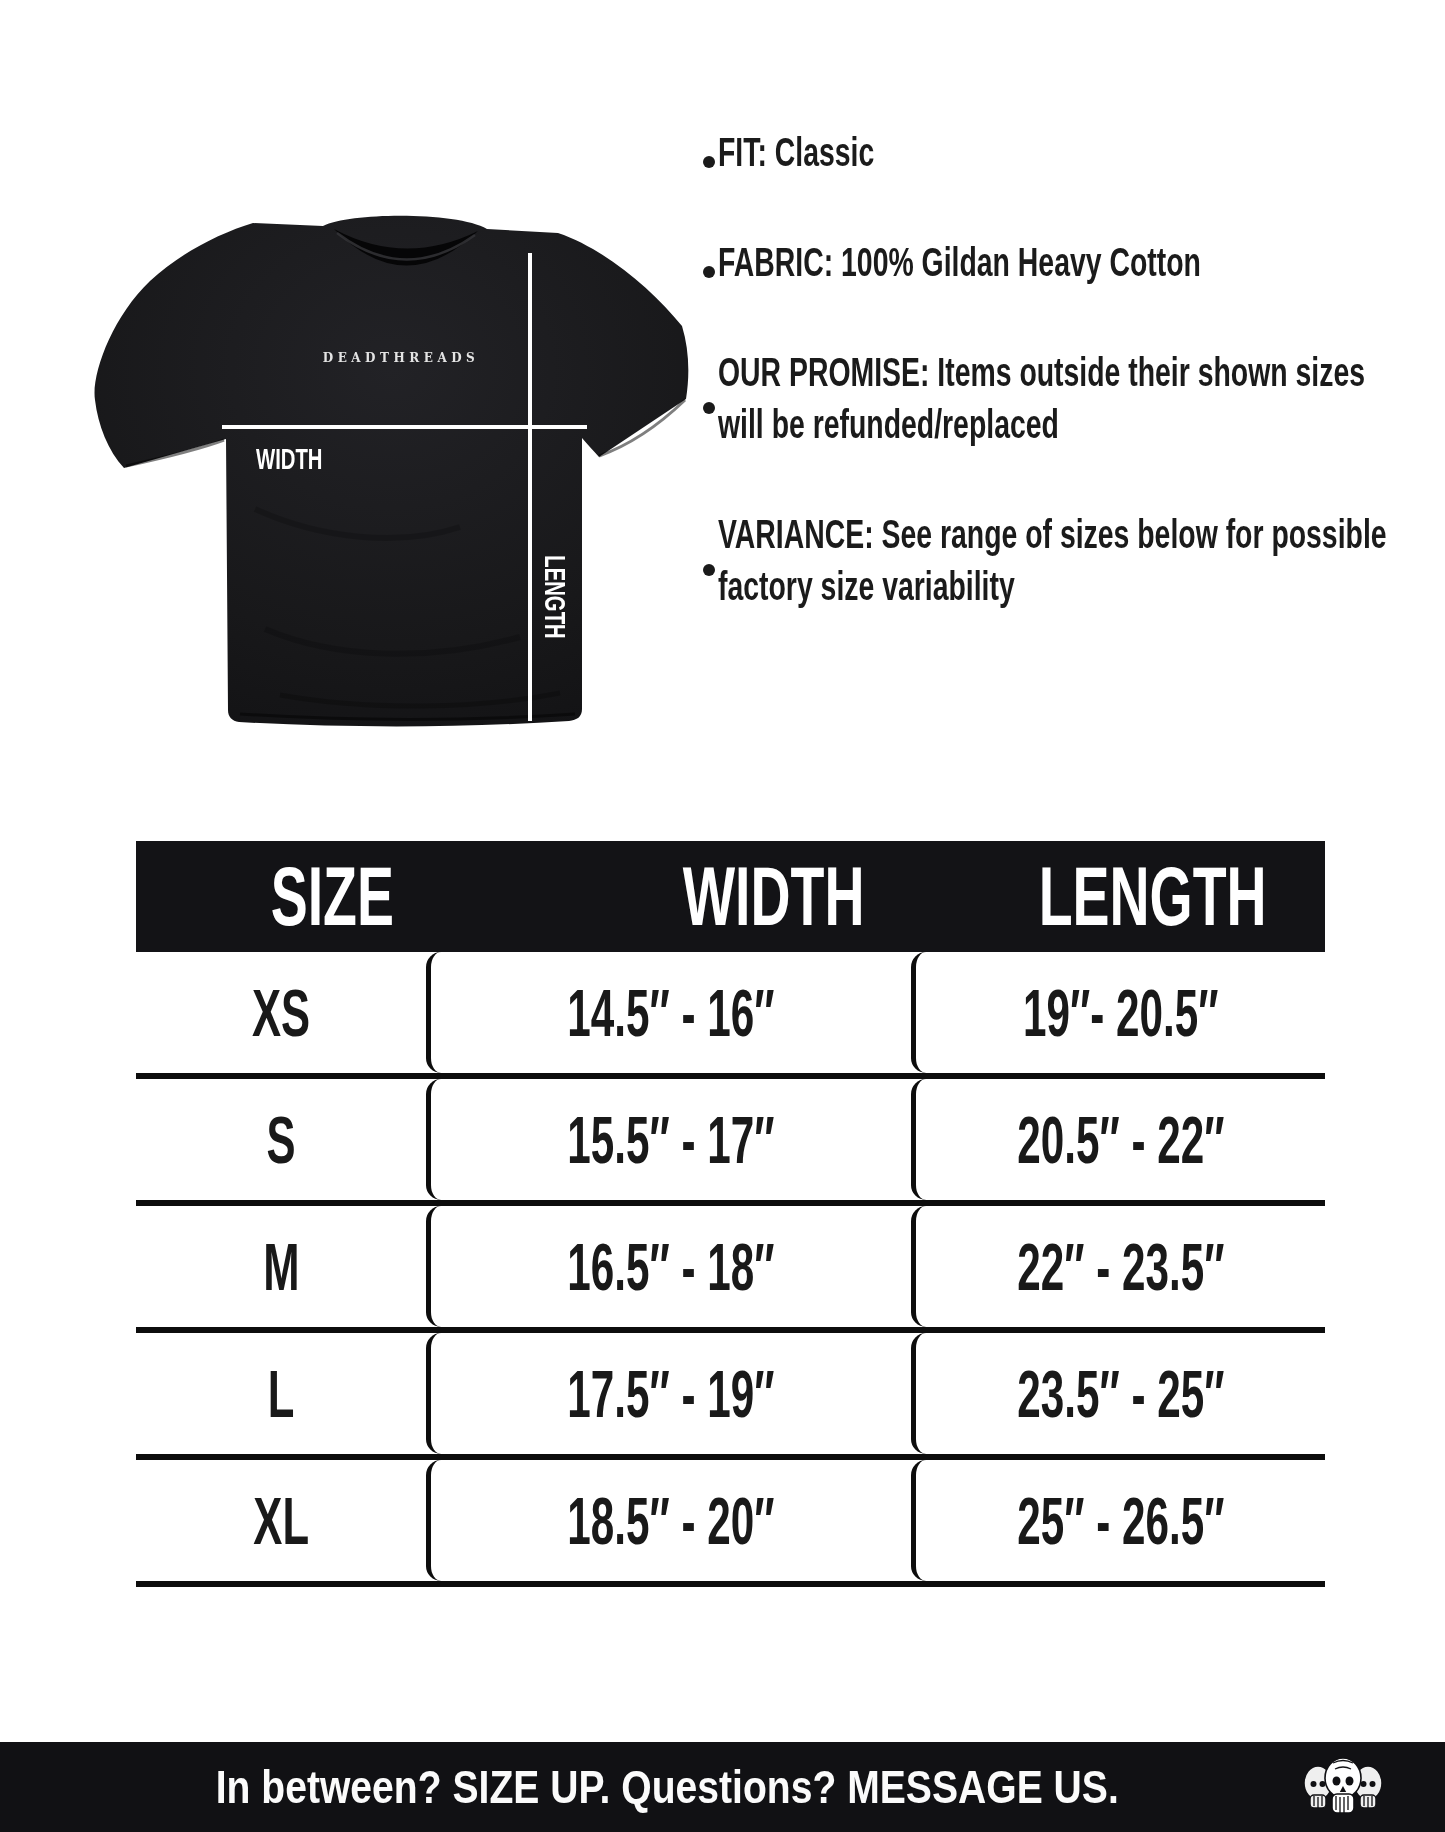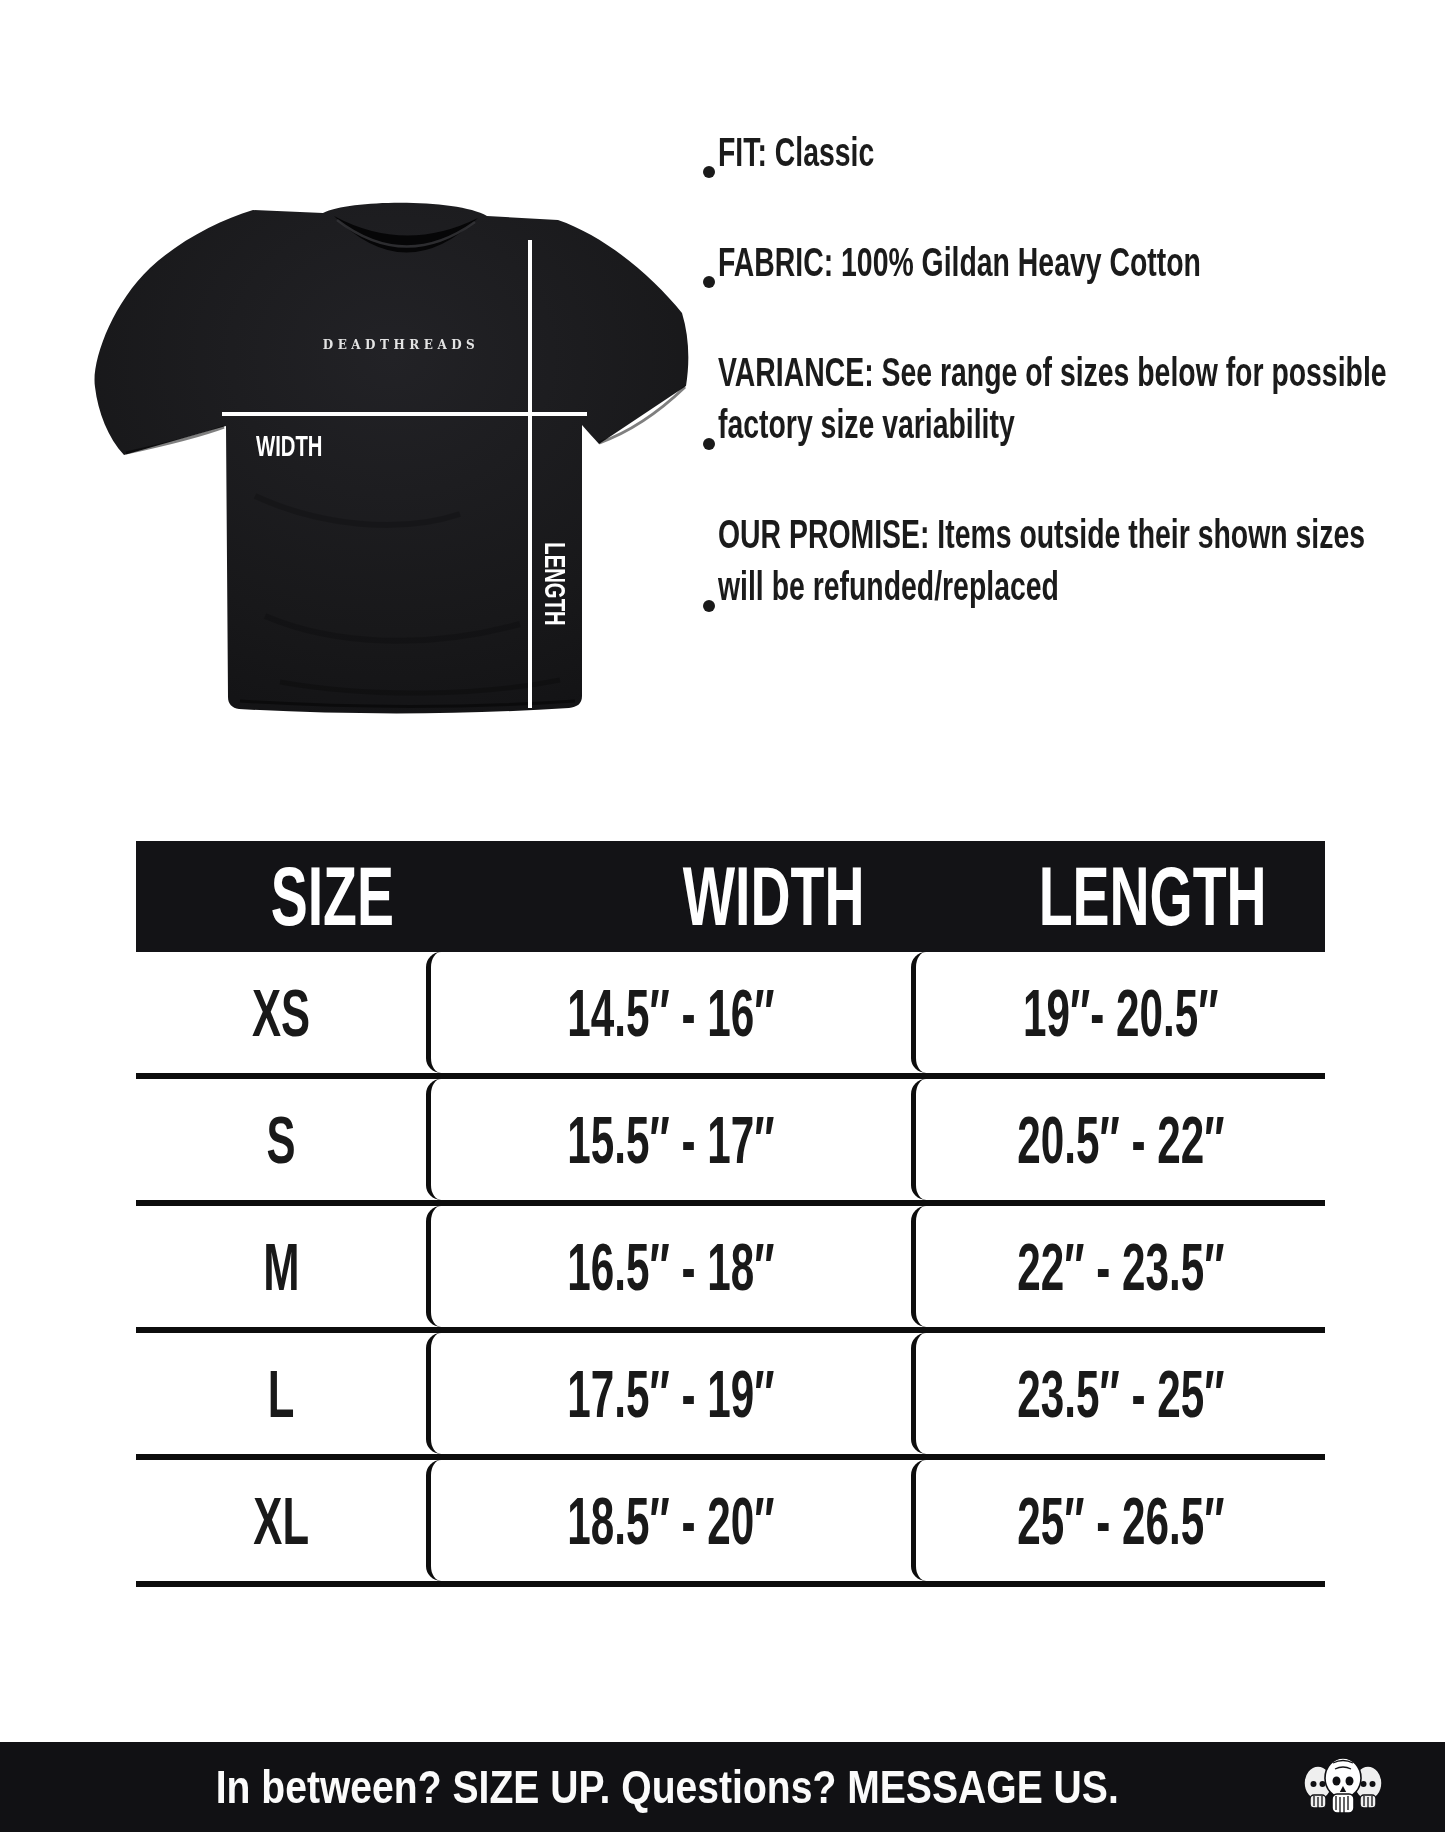--- a/index.html
+++ b/index.html
@@ -1,32 +1,32 @@
 <!DOCTYPE html>
 <html><head>
 <meta charset="utf-8">
 <style>
   html,body{margin:0;padding:0;background:#ffffff;}
   body{width:1445px;height:1832px;position:relative;overflow:hidden;
        font-family:"Liberation Sans","DejaVu Sans",sans-serif;}
 
   
-  .shirt-area{position:absolute;left:90px;top:196px;width:600px;height:520px;}
+  .shirt-area{position:absolute;left:90px;top:209px;width:600px;height:520px;}
   .shirt-area svg{position:absolute;left:0;top:0;}
   .brand-label{position:absolute;left:311px;top:149px;transform:translate(-50%,-50%);
        color:#e4e4e4;font-family:"DejaVu Serif","Liberation Serif",serif;
        font-size:12px;font-weight:bold;letter-spacing:4.5px;white-space:nowrap;}
   .width-label{position:absolute;left:166px;top:234px;color:#fff;font-weight:bold;
        font-size:29px;transform:scaleX(0.70);transform-origin:left top;white-space:nowrap;}
   .length-label{position:absolute;left:464px;top:388px;color:#fff;font-weight:bold;
        font-size:29px;transform:translate(-50%,-50%) rotate(90deg) scaleX(0.70);white-space:nowrap;}
 
   
   .bullets{position:absolute;left:703px;top:126px;width:742px;}
-  .bullet{display:flex;align-items:flex-end;margin-bottom:58px;}
+  .bullet{display:flex;align-items:center;margin-bottom:58px;}
   .bullet .dot{flex:0 0 12px;width:12px;height:12px;border-radius:50%;
        background:#1a1a1a;margin-top:20px;margin-right:3px;}
   .btext{color:#1b1b1b;font-weight:bold;font-size:40px;line-height:52px;
        transform:scaleX(0.71);transform-origin:left top;white-space:nowrap;}
 
   
   .size-table{position:absolute;left:136px;top:841px;width:1189px;}
   .thead{height:111px;background:#131316;display:flex;align-items:center;}
   .th{display:flex;align-items:center;justify-content:flex-end;color:#ffffff;
       font-weight:bold;font-size:84px;}
@@ -108,29 +108,29 @@
     </div>
     <div class="bullet">
       <span class="dot"></span>
       <div class="btext">
           <div>FABRIC: 100% Gildan Heavy Cotton</div>
         </div>
     </div>
     <div class="bullet">
       <span class="dot"></span>
       <div class="btext">
+        <div>OUR PROMISE: Items outside their shown sizes</div>
+        <div>will be refunded/replaced</div>
+      </div>
+    </div>
+    <div class="bullet">
+      <span class="dot"></span>
+      <div class="btext">
         <div>VARIANCE: See range of sizes below for possible</div>
         <div>factory size variability</div>
-      </div>
-    </div>
-    <div class="bullet">
-      <span class="dot"></span>
-      <div class="btext">
-        <div>OUR PROMISE: Items outside their shown sizes</div>
-        <div>will be refunded/replaced</div>
       </div>
     </div>
   </section>
 
   <section class="size-table">
     <div class="thead">
       <div class="th c1">
           <span class="sxh">SIZE</span>
         </div>
       <div class="th c2">

